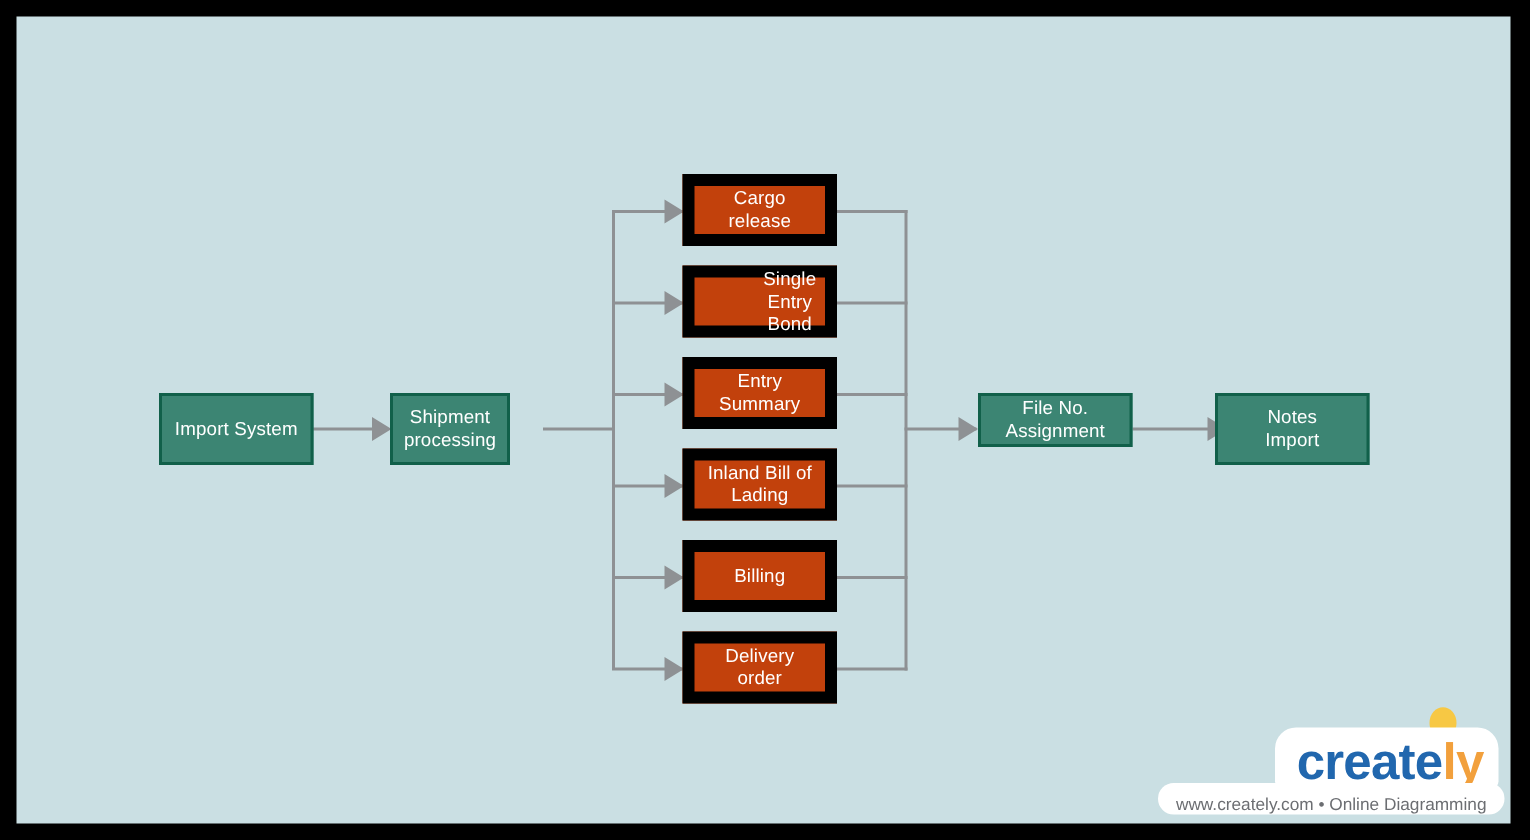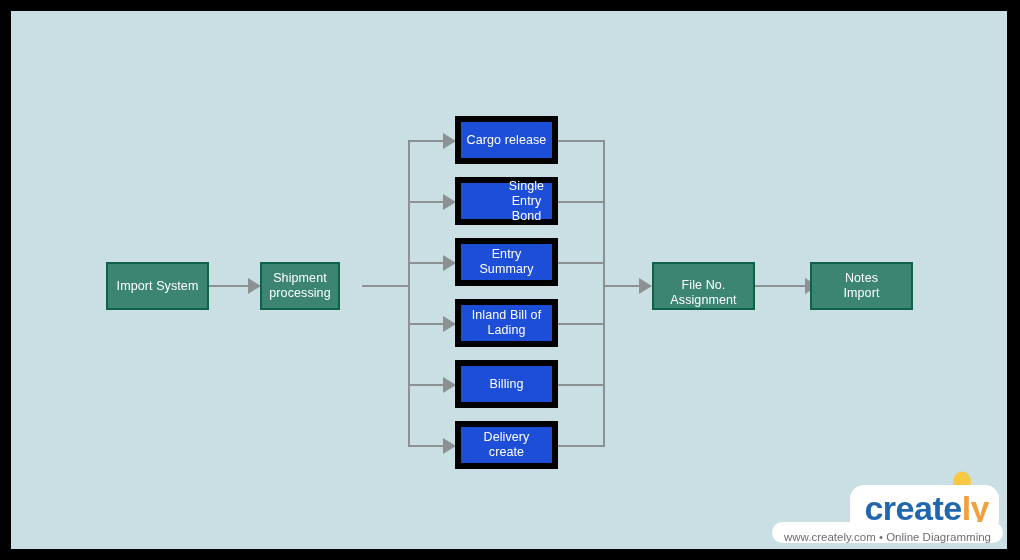--- a/index.html
+++ b/index.html
@@ -41,22 +41,22 @@
     line-height: 15px;
     letter-spacing: 0.1px;
     white-space: pre-line;
     user-select: none;
   }
   .node.green {
     background: #3c8573;
     border: 2px solid #11604a;
   }
   .node.gray {
-    background: #1d4ed8;
-    border: 6px solid #000000;
+    background: #c2410c;
+    border: 8px solid #000000;
   }
   .node .label { padding: 0 4px; }
 
   
   .ln {
     position: absolute;
     background: #8e9194;
   }
   .ln.h { height: 2px; }
   .ln.v { width: 2px; }
@@ -193,24 +193,24 @@
     <div class="node gray" style="left:444px; top:288px; width:103px; height:48px;">
       <span class="label">Inland Bill of
 Lading</span>
     </div>
 
     <div class="node gray" style="left:444px; top:349px; width:103px; height:48px;">
       <span class="label">Billing</span>
     </div>
 
     <div class="node gray" style="left:444px; top:410px; width:103px; height:48px;">
-      <span class="label">Delivery create</span>
-    </div>
-
-    <div class="node green" style="left:641px; top:251px; width:103px; height:48px;align-items:flex-end;">
+      <span class="label">Delivery order</span>
+    </div>
+
+    <div class="node green" style="left:641px; top:251px; width:103px; height:36px;">
       <span class="label">File No.
 Assignment</span>
     </div>
 
     <div class="node green" style="left:799px; top:251px; width:103px; height:48px;">
       <span class="label">Notes
 Import</span>
     </div>
 
     <div id="watermark">

